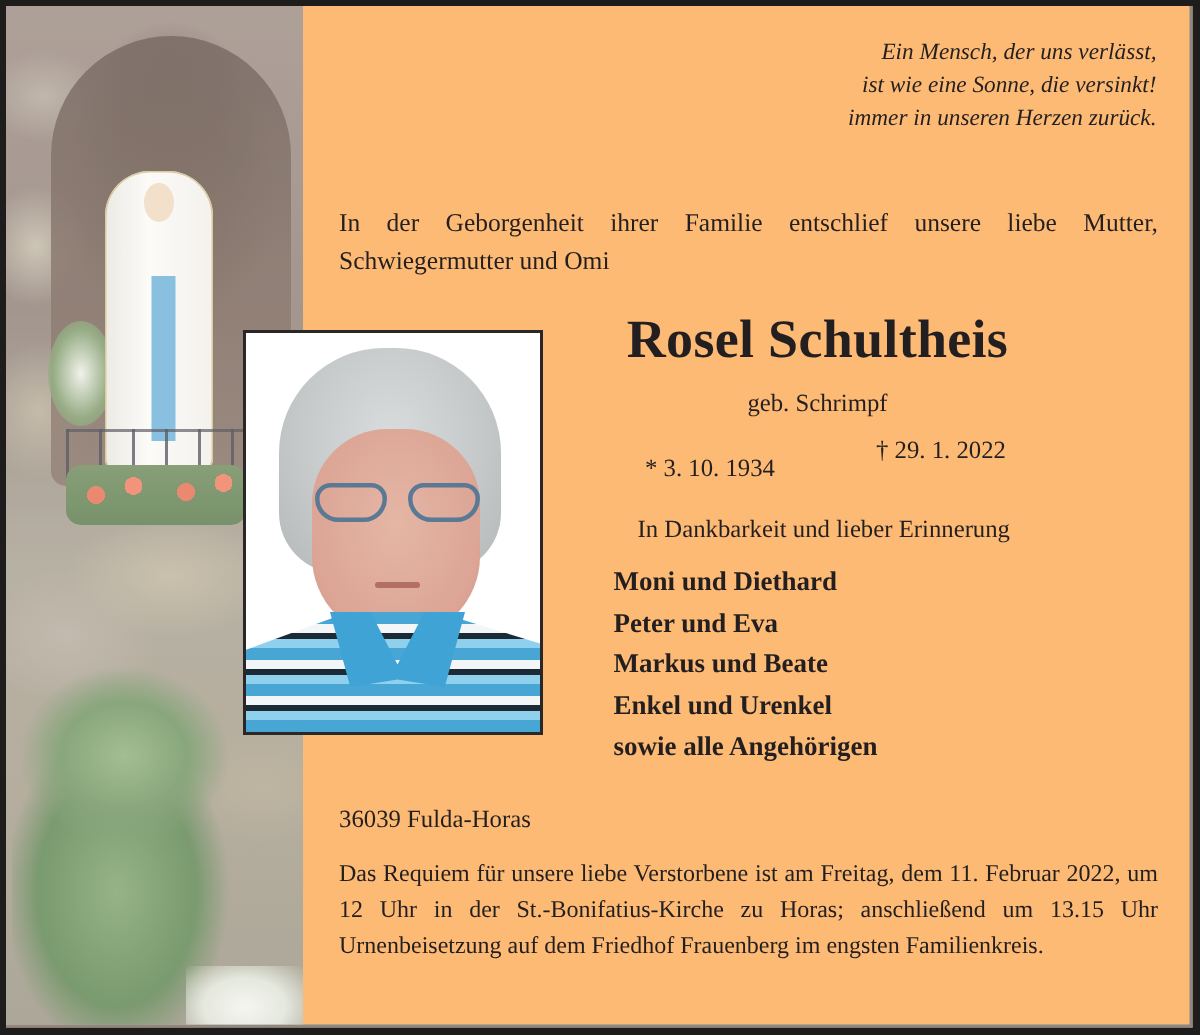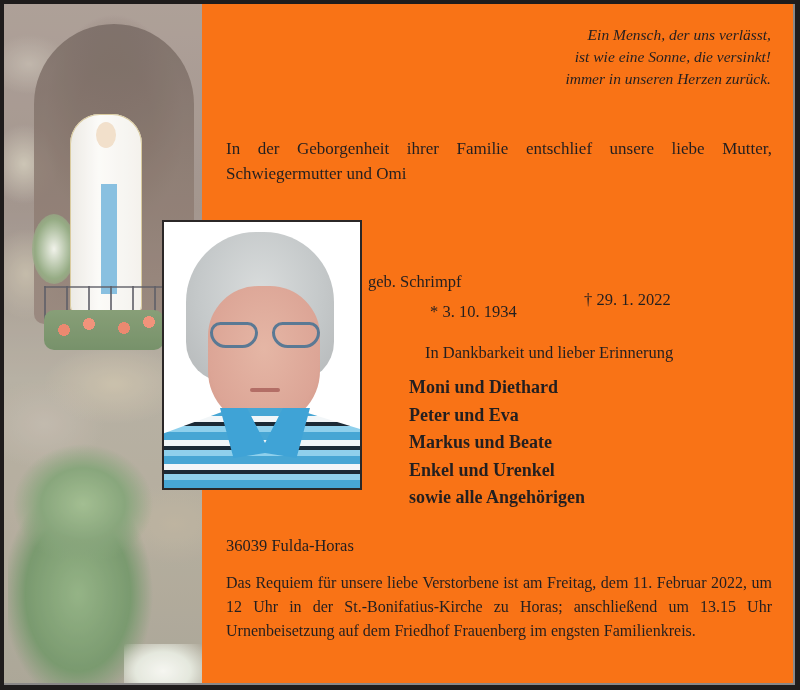--- a/index.html
+++ b/index.html
@@ -1,21 +1,21 @@
 <!DOCTYPE html>
 <html><head>
 <meta charset="utf-8">
 <style>
   * { box-sizing: border-box; margin: 0; padding: 0; }
   html, body { width: 800px; height: 690px; overflow: hidden; background: #1f1c1c; }
   body { position: relative; font-family: "Liberation Serif", "DejaVu Serif", serif; color: #231f20; }
 
   .frame {
     position: absolute; left: 4px; top: 4px; width: 791px; height: 681px;
-    background: #f97316;
+    background: #fdba74;
     border-right: 2px solid #8a8888;
     border-bottom: 2px solid #8a8888;
     overflow: hidden;
   }
 
   
   .grotto {
     position: absolute; left: 0; top: 0; width: 198px; height: 681px;
     overflow: hidden;
     background:
@@ -128,21 +128,21 @@
   .intro {
     position: absolute; left: 222px; top: 132px; width: 546px;
     font-size: 17px; line-height: 25px; text-align: justify; text-align-last: left;
   }
   .name {
     position: absolute; left: 364px; top: 200px; width: 354px;
     text-align: center; font-weight: bold; font-size: 36px; line-height: 44px; letter-spacing: 0.2px;
   }
   .birthname {
     position: absolute; left: 364px; top: 254px; width: 354px;
-    text-align: left; font-size: 16.5px; line-height: 22px; margin-top: 13px;
+    text-align: center; font-size: 16.5px; line-height: 22px;
   }
   .dates {
     position: absolute; left: 420px; top: 285px; width: 270px; font-size: 16.5px; line-height: 22px;
   }
   .dates .born { position: absolute; left: 6px; top: 12px; }
   .dates .died { position: absolute; left: 160px; top: 0; }
   .thanks {
     position: absolute; left: 421px; top: 337px; font-size: 16.5px; line-height: 24px;
   }
   .family {
@@ -188,20 +188,21 @@
   </div>
 
   <div class="quote">
     <div>Ein Mensch, der uns verlässt,</div>
     <div>ist wie eine Sonne, die versinkt!</div>
     <div>immer in unseren Herzen zurück.</div>
   </div>
 
   <div class="intro">In der Geborgenheit ihrer Familie entschlief unsere liebe Mutter, Schwiegermutter und Omi</div>
 
+  <div class="name">Rosel Schultheis</div>
   <div class="birthname">geb. Schrimpf</div>
   <div class="dates">
     <span class="born">* 3. 10. 1934</span>
     <span class="died">† 29. 1. 2022</span>
   </div>
 
   <div class="thanks">In Dankbarkeit und lieber Erinnerung</div>
 
   <div class="family">
     <div>Moni und Diethard</div>

